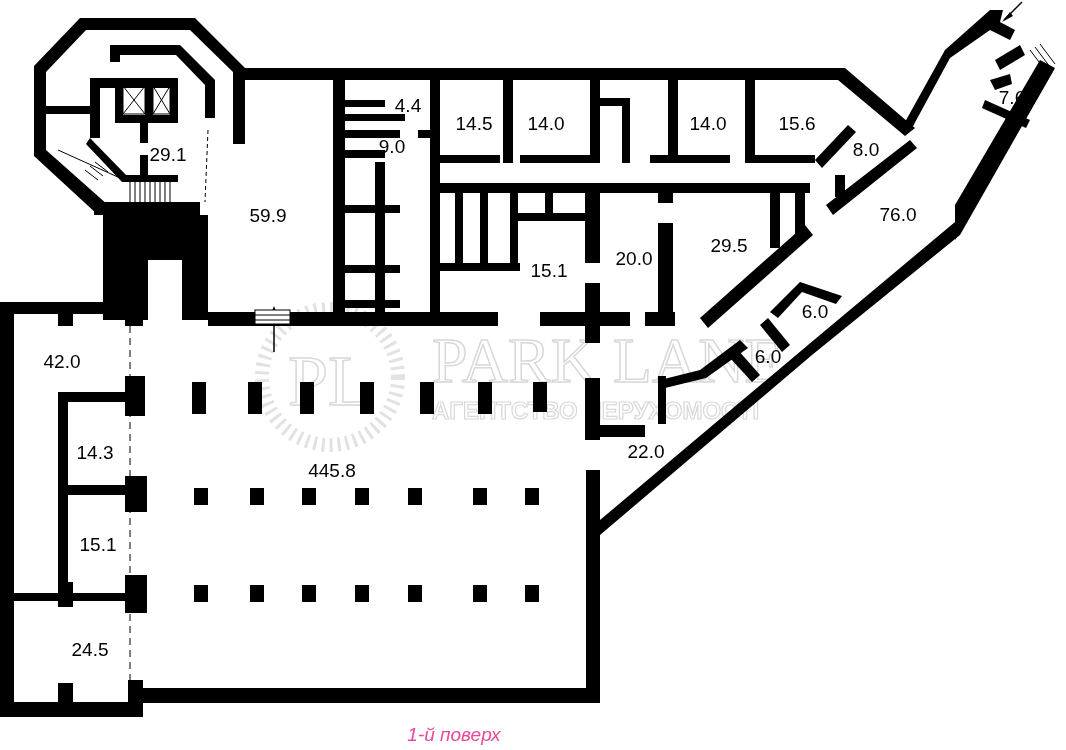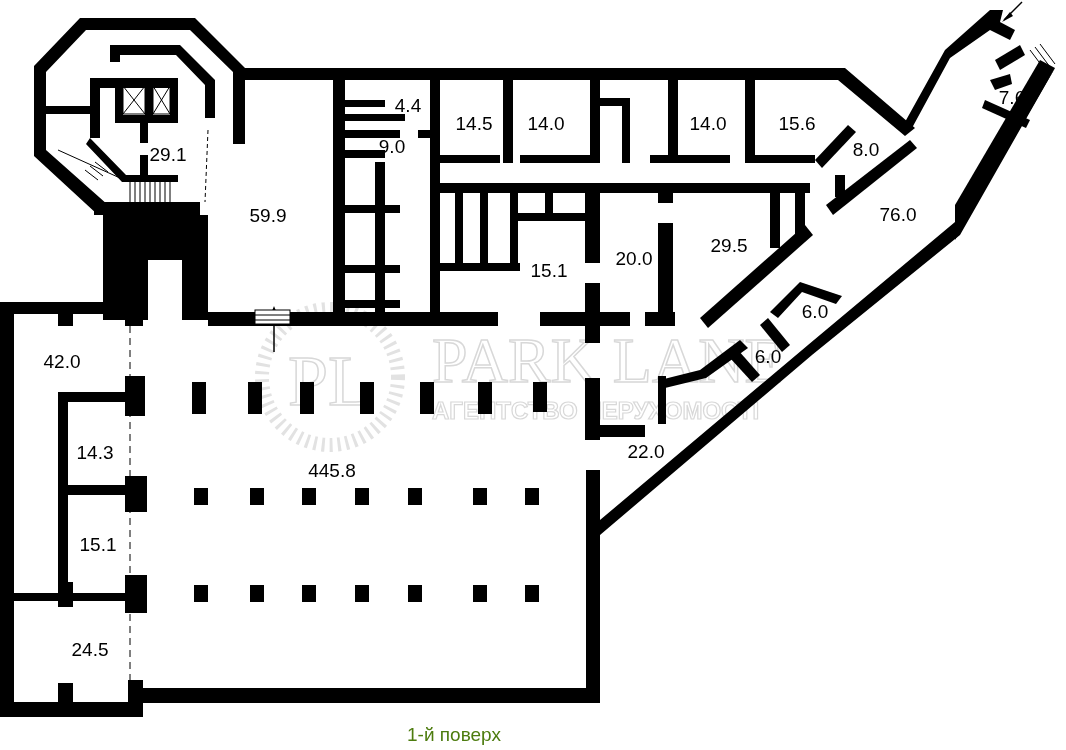--- a/index.html
+++ b/index.html
@@ -2,21 +2,21 @@
 <html><head>
 <meta charset="utf-8">
 <style>
   html,body{margin:0;padding:0;background:#fff;}
   body{width:1066px;height:750px;position:relative;overflow:hidden;font-family:"Liberation Sans",sans-serif;}
   svg{position:absolute;left:0;top:0;}
   .w{fill:#000;}
   .lbl{font-family:"Liberation Sans",sans-serif;font-size:19px;fill:#000;}
   .wm{font-family:"Liberation Serif",serif;fill:none;stroke:#d8d8d8;stroke-width:1.5;}
   .wm2{font-family:"Liberation Sans",sans-serif;fill:none;stroke:#d8d8d8;stroke-width:1.2;font-weight:bold;}
-  .caption{position:absolute;left:0;width:908px;top:724px;text-align:center;font-size:19px;color:#4d7c0f;}
+  .caption{position:absolute;left:0;width:908px;top:724px;text-align:center;font-size:19px;color:#ec4899;font-style:italic;}
 </style>
 </head>
 <body>
 
 <svg width="1066" height="750" viewBox="0 0 1066 750">
 
   <g>
     <circle cx="330" cy="377" r="68" fill="none" stroke="#e2e2e2" stroke-width="14" stroke-dasharray="3 5"></circle>
     <text class="wm" x="288" y="405" font-size="72" id="wm-logo">PL</text>
     <text class="wm" x="432" y="382" font-size="64" id="wm-brand">PARK LANE</text>

